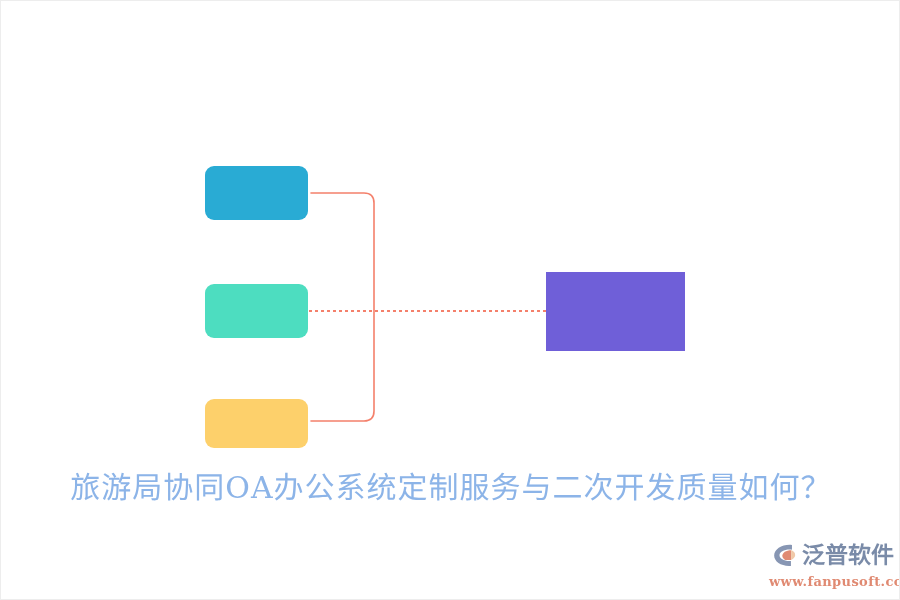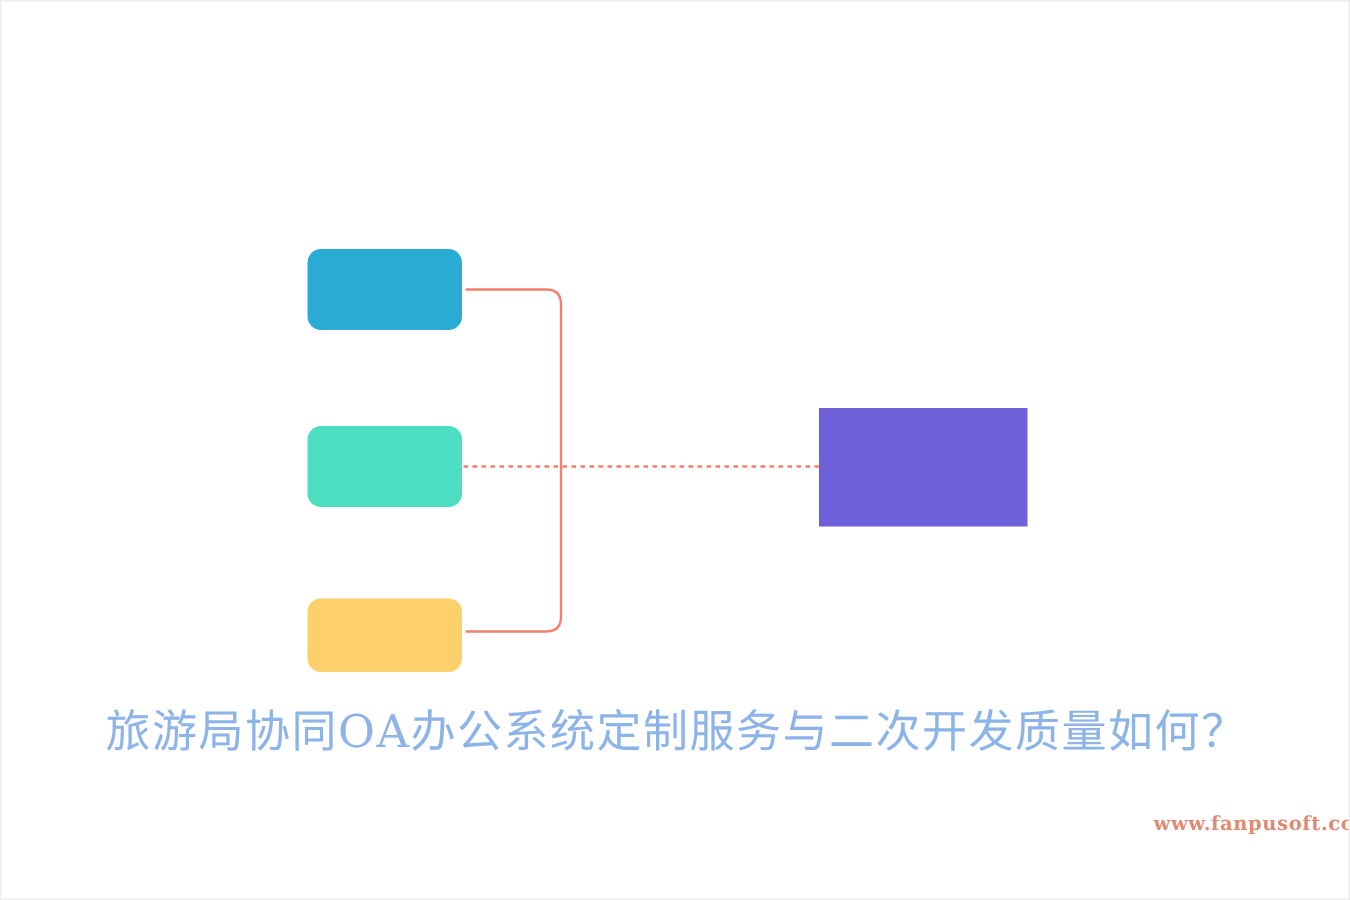--- a/index.html
+++ b/index.html
@@ -137,16 +137,24 @@
     <div class="node node-rounded" id="node-process-b" style="background:#4DDDC0"></div>
 
     <div class="node node-rounded" id="node-process-c" style="background:#FDD06B"></div>
 
     <div class="node node-sharp" id="node-result" style="background:#6F5FD8"></div>
   </div>
 
   <div class="headline" style="color: rgb(140, 180, 232);">旅游局协同OA办公系统定制服务与二次开发质量如何？</div>
 
   <div class="brand">
+    <div class="brand-row">
+      <svg class="brand-mark" viewBox="0 0 32 32">
+        <path d="M24.5 5.2 C14.5 4.2 5.5 9.5 5.5 16.6 C5.5 23.4 13.6 28.4 23.4 27.6 L23.4 22.4 C16.4 22.9 11.2 19.9 11.2 16.3 C11.2 12.6 16.6 9.6 24.5 10.3 Z" fill="#8796B3"></path>
+        <path d="M23.6 10.8 C18.2 10.8 14.2 13.4 14.2 16.8 C14.2 18.6 15.3 20.2 17.2 21.2 L23.6 21.2 Z" fill="#E08A72"></path>
+        <path d="M24.2 11.0 C26.6 12.2 27.9 14.0 27.9 16.0 C27.9 18.2 26.3 20.1 23.6 21.2 L23.6 11.0 Z" fill="#F0C9A8"></path>
+      </svg>
+      <span class="brand-name" style="color: rgb(122, 139, 168);">泛普软件</span>
+    </div>
     <div class="brand-url" style="color: rgb(224, 138, 114);">www.fanpusoft.com</div>
   </div>
 
 </div>
 
 </body></html>

